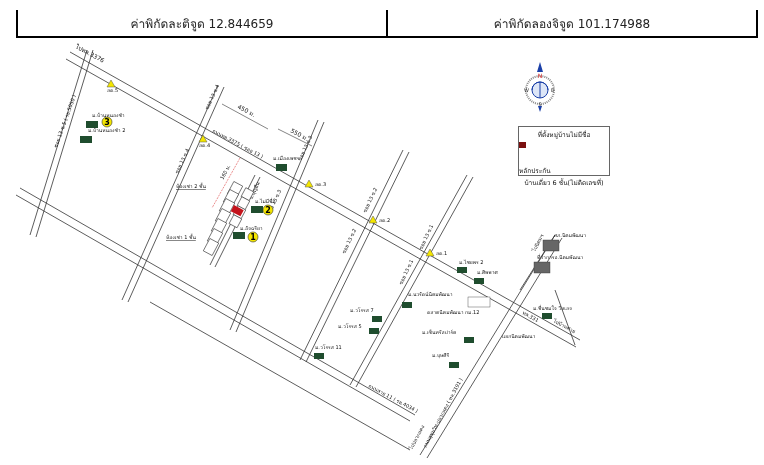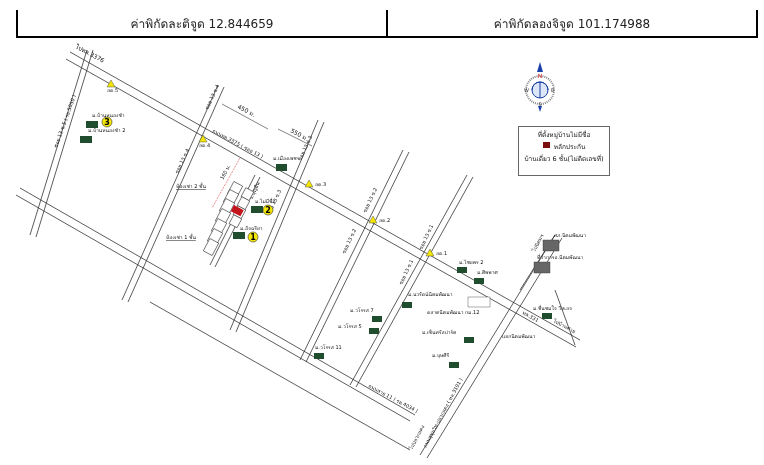--- a/index.html
+++ b/index.html
@@ -4,21 +4,21 @@
 <style>
   html, body { margin:0; padding:0; background:#ffffff; }
   body { width:764px; height:465px; position:relative; overflow:hidden; font-family:"DejaVu Sans", sans-serif; }
   .header { position:absolute; left:16px; top:10px; width:738px; height:26px; border-left:2px solid #000; border-right:2px solid #000; border-bottom:2px solid #000; display:flex; }
   .header .cell { flex:1; display:flex; align-items:center; justify-content:center; font-size:12px; color:#222; }
   .header .cell + .cell { border-left:2px solid #000; }
   svg.map { position:absolute; left:0; top:40px; }
   .lbl { font-family:"DejaVu Sans", sans-serif; font-size:6px; fill:#111; }
   .lbl-sm { font-family:"DejaVu Sans", sans-serif; font-size:5px; fill:#111; }
   .legend { position:absolute; left:502px; top:126px; width:92px; height:50px; border:1px solid #666; background:#fff; font-size:6.5px; color:#111; text-align:center; padding-top:3px; box-sizing:border-box;margin-left:16px; }
-  .legend .row { display:flex; align-items:flex-start; justify-content:center; gap:4px; margin:2px 0; }
+  .legend .row { display:flex; align-items:flex-start; justify-content:center; gap:18px; margin:2px 0;flex-direction:column; }
   .legend .swatch { width:7px; height:6px; background:#7a1010; display:inline-block; }
 </style>
 </head>
 <body>
 
 <div class="header">
   <div class="cell">ค่าพิกัดละติจูด 12.844659</div>
   <div class="cell">ค่าพิกัดลองจิจูด 101.174988</div>
 </div>
 

